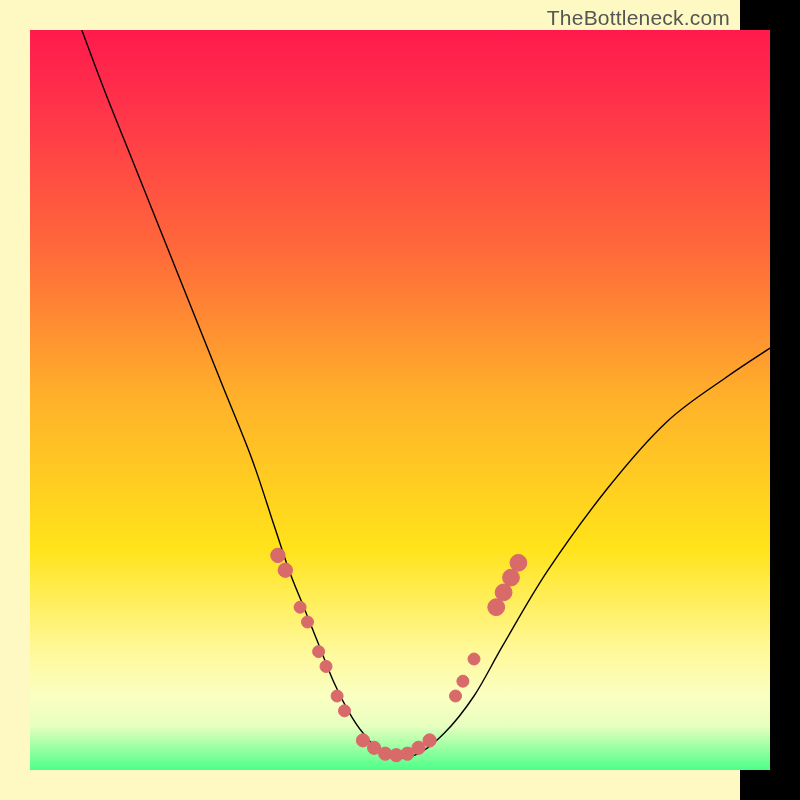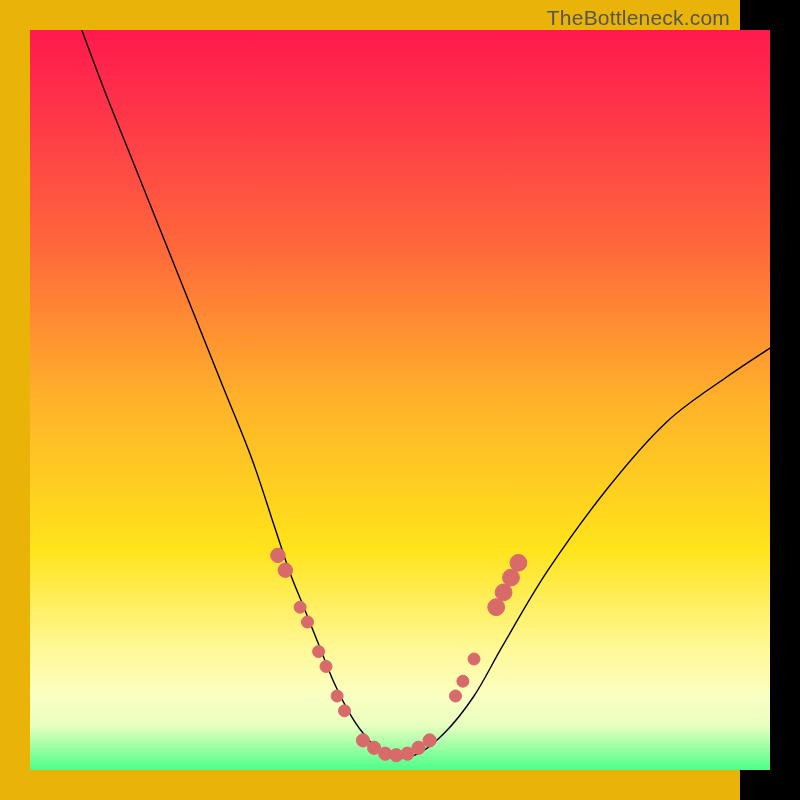--- a/index.html
+++ b/index.html
@@ -8,21 +8,21 @@
     width: 800px;
     height: 800px;
     overflow: hidden;
     background: #000;
     font-family: Arial, Helvetica, sans-serif;
   }
   .frame {
     position: relative;
     width: 740px;
     height: 800px;
-    background: #eab308;
+    background: #fef9c3;
   }
   .plot-area {
     position: absolute;
     left: 30px;
     top: 30px;
     width: 740px;
     height: 740px;
     
     background: linear-gradient(
       to bottom,

